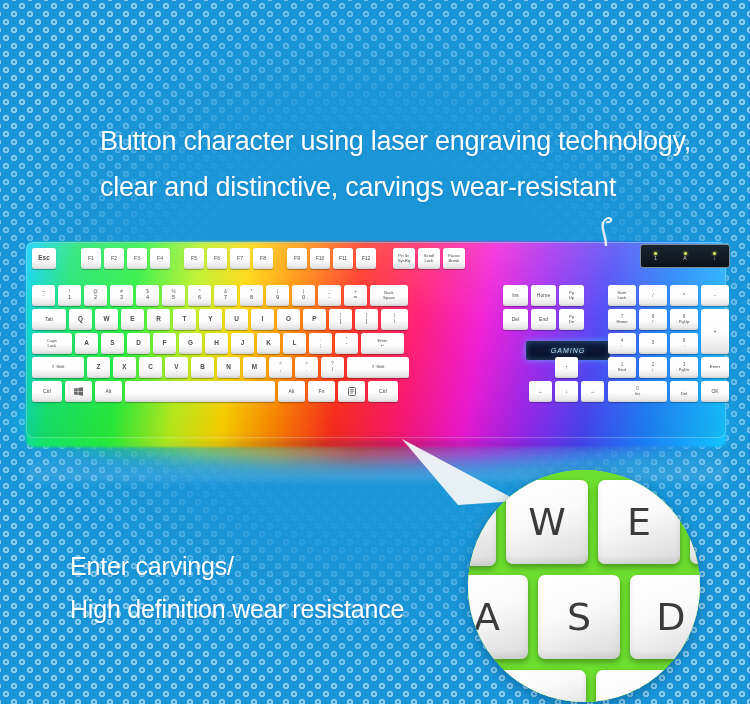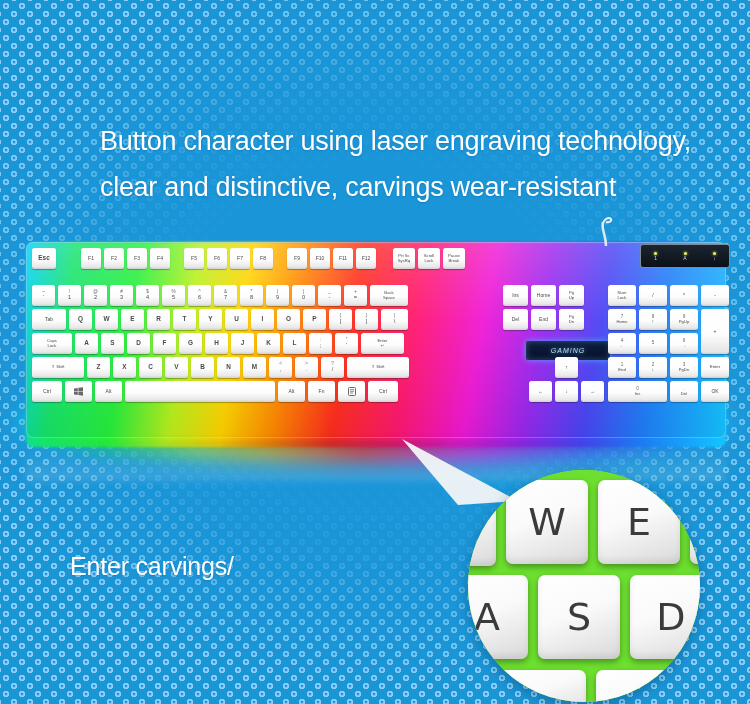--- a/index.html
+++ b/index.html
@@ -615,20 +615,21 @@
       </div>
   </div>
 
 </div>
 
 <div id="kb-shadow"></div>
 <div id="kb-reflection"></div>
 
 <div id="caption">
   <div class="line">Enter carvings/</div>
+  <div class="line">High definition wear resistance</div>
 </div>
 
 <svg id="pointer-cone" viewBox="0 0 120 70">
   <path d="M2 2 L118 64 L58 68 Z" fill="#f2f5f7" opacity="0.95"></path>
 </svg>
 
 <div id="magnifier">
   <div id="mag-inner"></div>
 
   <div class="magkey" style="left:-52px; top:10px; width:80px; height:86px;"></div>

